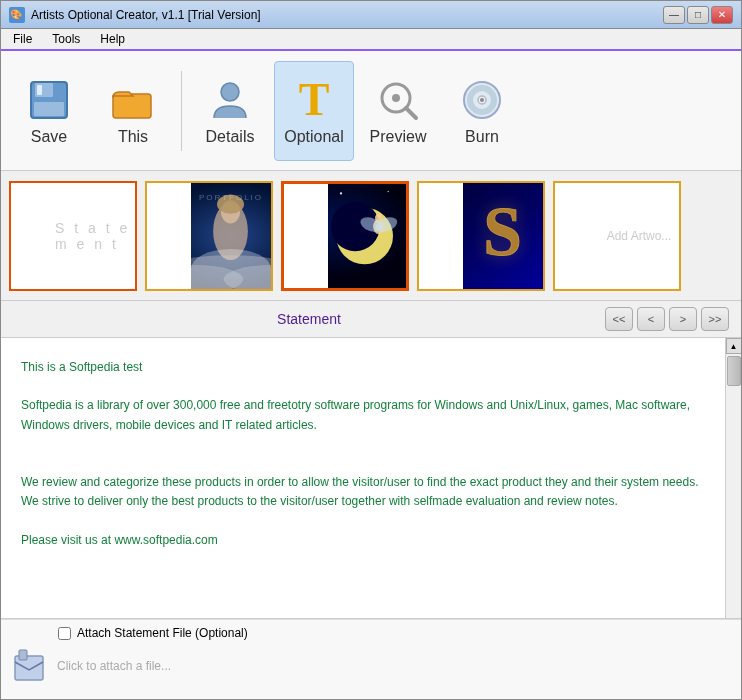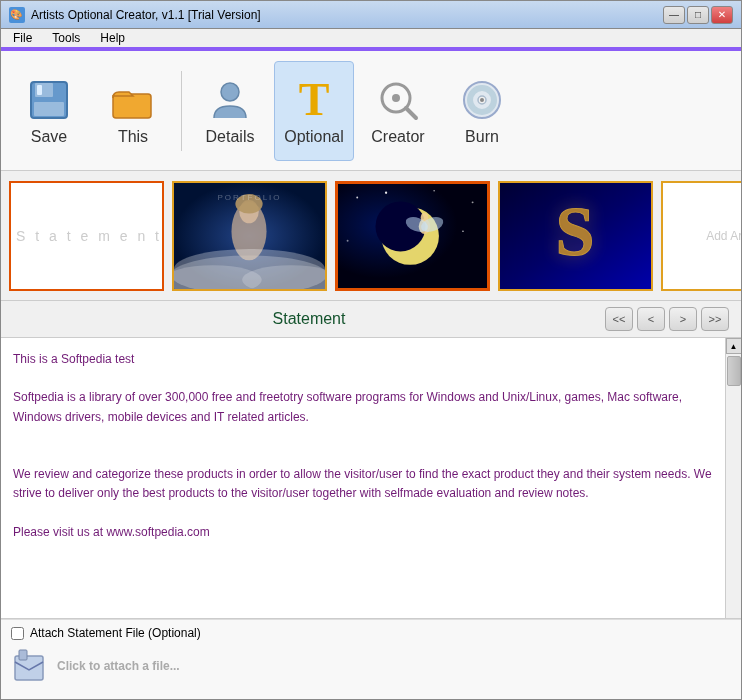--- a/index.html
+++ b/index.html
@@ -80,21 +80,21 @@
       color: white;
     }
 
     
     .menu-bar {
       height: 22px;
       background: #f0f0f0;
       display: flex;
       align-items: center;
       padding: 0 4px;
-      border-bottom: 4px solid #8b5cf6;
+      border-bottom: 2px solid #8b5cf6;
       gap: 4px;
     }
 
     .menu-item {
       padding: 2px 8px;
       font-size: 12px;
       cursor: pointer;
       border-radius: 2px;
     }
 
@@ -155,28 +155,29 @@
       background: #f0f0f0;
       border-bottom: 1px solid #ccc;
       display: flex;
       align-items: center;
       padding: 8px;
       gap: 8px;
       overflow: hidden;
     }
 
     .slide-item {
-      width: 155px;
+      width: 128px;
       height: 110px;
       border: 2px solid #e0a020;
       flex-shrink: 0;
       overflow: hidden;
       cursor: pointer;
       position: relative;
       background: #fff;
+      padding-left: 44px;
     }
 
     .slide-item.selected {
       border: 3px solid #e05000;
     }
 
     .slide-statement {
       display: flex;
       align-items: center;
       justify-content: flex-end;
@@ -242,22 +243,22 @@
       height: 36px;
       display: flex;
       align-items: center;
       padding: 0 12px;
       background: #f0f0f0;
     }
 
     .nav-label {
       flex: 1;
       text-align: center;
-      font-size: 16px;
-      color: #14532d;
+      font-size: 14px;
+      color: #4c1d95;
     }
 
     .nav-controls {
       display: flex;
       gap: 4px;
     }
 
     .nav-btn {
       width: 28px;
       height: 24px;
@@ -278,24 +279,24 @@
       display: flex;
       background: #fff;
       border-top: 1px solid #ccc;
       border-bottom: 1px solid #ccc;
       overflow: hidden;
       position: relative;
     }
 
     .text-content {
       flex: 1;
-      padding: 12px;
+      padding: 20px;
       font-size: 12px;
       line-height: 1.6;
-      color: #701a75;
+      color: #15803d;
       overflow-y: auto;
       white-space: pre-wrap;
     }
 
     .scrollbar-track {
       width: 16px;
       background: #f0f0f0;
       border-left: 1px solid #ccc;
       display: flex;
       flex-direction: column;
@@ -329,30 +330,30 @@
       background: #f8f8f8;
       border-top: 1px solid #ddd;
       padding: 6px 10px;
     }
 
     .attachment-checkbox-row {
       display: flex;
       align-items: center;
       gap: 6px;
       margin-bottom: 6px;
+      margin-left: 47px;
     }
 
     .attachment-content {
       display: flex;
       align-items: center;
       gap: 10px;
       color: #aaa;
       font-size: 12px;
       padding: 2px 0;
-      font-weight: bold;
     }
 
     .attachment-icon {
       width: 36px;
       height: 36px;
       display: flex;
       align-items: center;
       justify-content: center;
     }
   </style>
@@ -423,21 +424,21 @@
     </div>
 
     <div class="toolbar-btn">
       <div class="toolbar-btn-icon">
         <svg width="44" height="44" viewBox="0 0 44 44">
           <circle cx="20" cy="20" r="14" fill="none" stroke="#999" stroke-width="3"></circle>
           <circle cx="20" cy="20" r="4" fill="#999"></circle>
           <line x1="30" y1="30" x2="40" y2="40" stroke="#999" stroke-width="4" stroke-linecap="round"></line>
         </svg>
       </div>
-      <span class="toolbar-btn-label">Creator</span>
+      <span class="toolbar-btn-label">Preview</span>
     </div>
 
     <div class="toolbar-btn">
       <div class="toolbar-btn-icon">
         <svg width="44" height="44" viewBox="0 0 44 44">
           <circle cx="22" cy="22" r="18" fill="#e0e8f0" stroke="#99aacc" stroke-width="2"></circle>
           <circle cx="22" cy="22" r="12" fill="none" stroke="#99bbcc" stroke-width="6" opacity="0.5"></circle>
           <circle cx="22" cy="22" r="4" fill="#f0f0f0" stroke="#aabbcc" stroke-width="1.5"></circle>
           <circle cx="22" cy="22" r="2" fill="#888"></circle>
         </svg>

